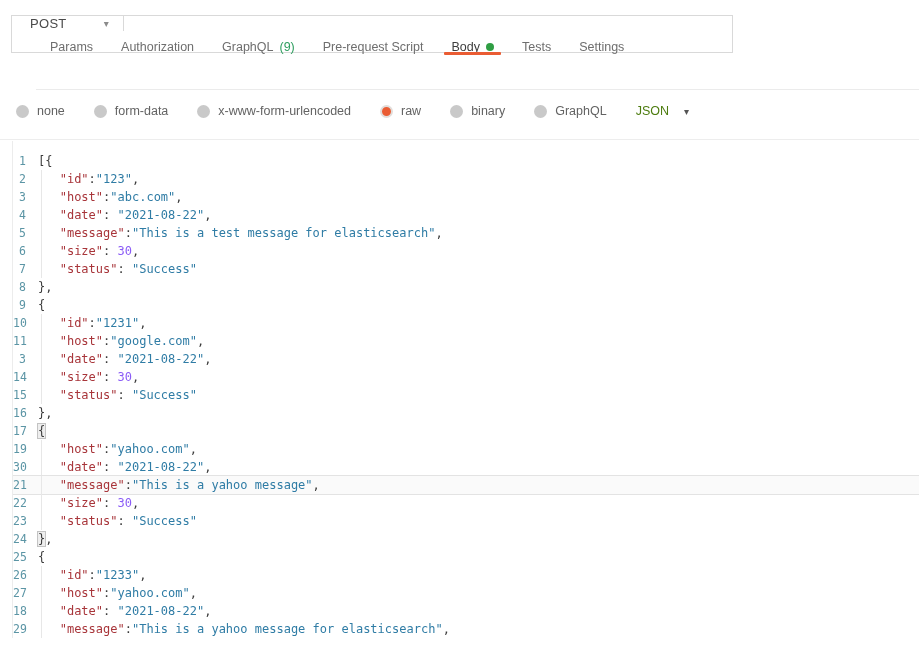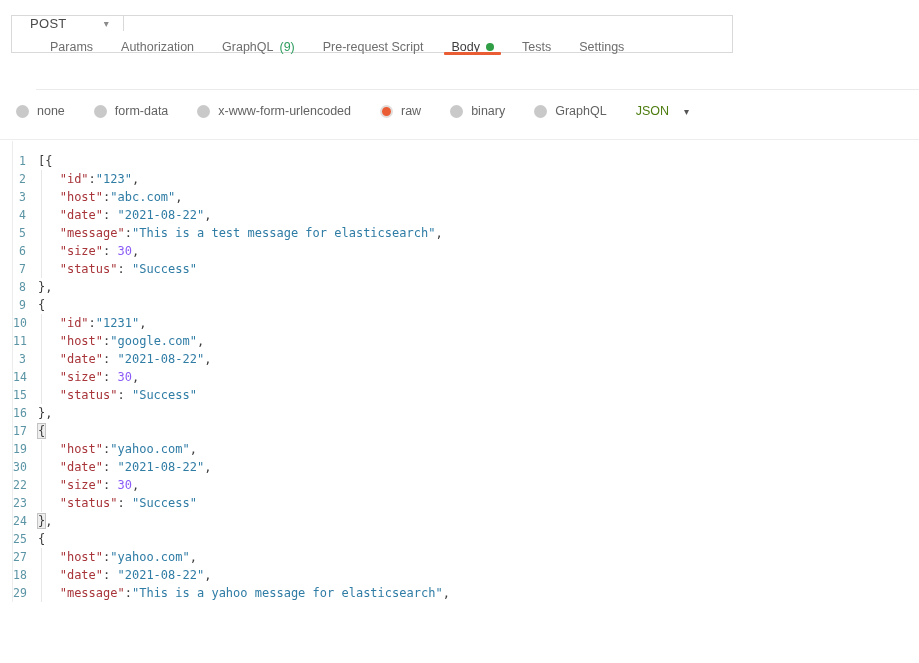--- a/index.html
+++ b/index.html
@@ -156,21 +156,23 @@
       <div class="cl"><span class="ln">9</span><span class="codepart"><span class="tk-p">{</span></span></div>
       <div class="cl"><span class="ln">10</span><span class="codepart"><span class="guide"></span>   <span class="tk-k">"id"</span><span class="tk-p">:</span><span class="tk-s">"1231"</span><span class="tk-p">,</span></span></div>
       <div class="cl"><span class="ln">11</span><span class="codepart"><span class="guide"></span>   <span class="tk-k">"host"</span><span class="tk-p">:</span><span class="tk-s">"google.com"</span><span class="tk-p">,</span></span></div>
       <div class="cl"><span class="ln">3</span><span class="codepart"><span class="guide"></span>   <span class="tk-k">"date"</span><span class="tk-p">: </span><span class="tk-s">"2021-08-22"</span><span class="tk-p">,</span></span></div>
       <div class="cl"><span class="ln">14</span><span class="codepart"><span class="guide"></span>   <span class="tk-k">"size"</span><span class="tk-p">: </span><span class="tk-n">30</span><span class="tk-p">,</span></span></div>
       <div class="cl"><span class="ln">15</span><span class="codepart"><span class="guide"></span>   <span class="tk-k">"status"</span><span class="tk-p">: </span><span class="tk-s">"Success"</span></span></div>
       <div class="cl"><span class="ln">16</span><span class="codepart"><span class="tk-p">},</span></span></div>
       <div class="cl"><span class="ln">17</span><span class="codepart"><span class="tk-m">{</span></span></div>
       <div class="cl"><span class="ln">19</span><span class="codepart"><span class="guide"></span>   <span class="tk-k">"host"</span><span class="tk-p">:</span><span class="tk-s">"yahoo.com"</span><span class="tk-p">,</span></span></div>
       <div class="cl"><span class="ln">30</span><span class="codepart"><span class="guide"></span>   <span class="tk-k">"date"</span><span class="tk-p">: </span><span class="tk-s">"2021-08-22"</span><span class="tk-p">,</span></span></div>
+      <div class="cl active"><span class="ln">21</span><span class="codepart"><span class="guide"></span>   <span class="tk-k">"message"</span><span class="tk-p">:</span><span class="tk-s">"This is a yahoo message"</span><span class="tk-p">,</span></span></div>
       <div class="cl"><span class="ln">22</span><span class="codepart"><span class="guide"></span>   <span class="tk-k">"size"</span><span class="tk-p">: </span><span class="tk-n">30</span><span class="tk-p">,</span></span></div>
       <div class="cl"><span class="ln">23</span><span class="codepart"><span class="guide"></span>   <span class="tk-k">"status"</span><span class="tk-p">: </span><span class="tk-s">"Success"</span></span></div>
       <div class="cl"><span class="ln">24</span><span class="codepart"><span class="tk-m">}</span><span class="tk-p">,</span></span></div>
       <div class="cl"><span class="ln">25</span><span class="codepart"><span class="tk-p">{</span></span></div>
+      <div class="cl"><span class="ln">26</span><span class="codepart"><span class="guide"></span>   <span class="tk-k">"id"</span><span class="tk-p">:</span><span class="tk-s">"1233"</span><span class="tk-p">,</span></span></div>
       <div class="cl"><span class="ln">27</span><span class="codepart"><span class="guide"></span>   <span class="tk-k">"host"</span><span class="tk-p">:</span><span class="tk-s">"yahoo.com"</span><span class="tk-p">,</span></span></div>
       <div class="cl"><span class="ln">18</span><span class="codepart"><span class="guide"></span>   <span class="tk-k">"date"</span><span class="tk-p">: </span><span class="tk-s">"2021-08-22"</span><span class="tk-p">,</span></span></div>
       <div class="cl"><span class="ln">29</span><span class="codepart"><span class="guide"></span>   <span class="tk-k">"message"</span><span class="tk-p">:</span><span class="tk-s">"This is a yahoo message for elasticsearch"</span><span class="tk-p">,</span></span></div>
     </div>
 </div>
 
 </body></html>

